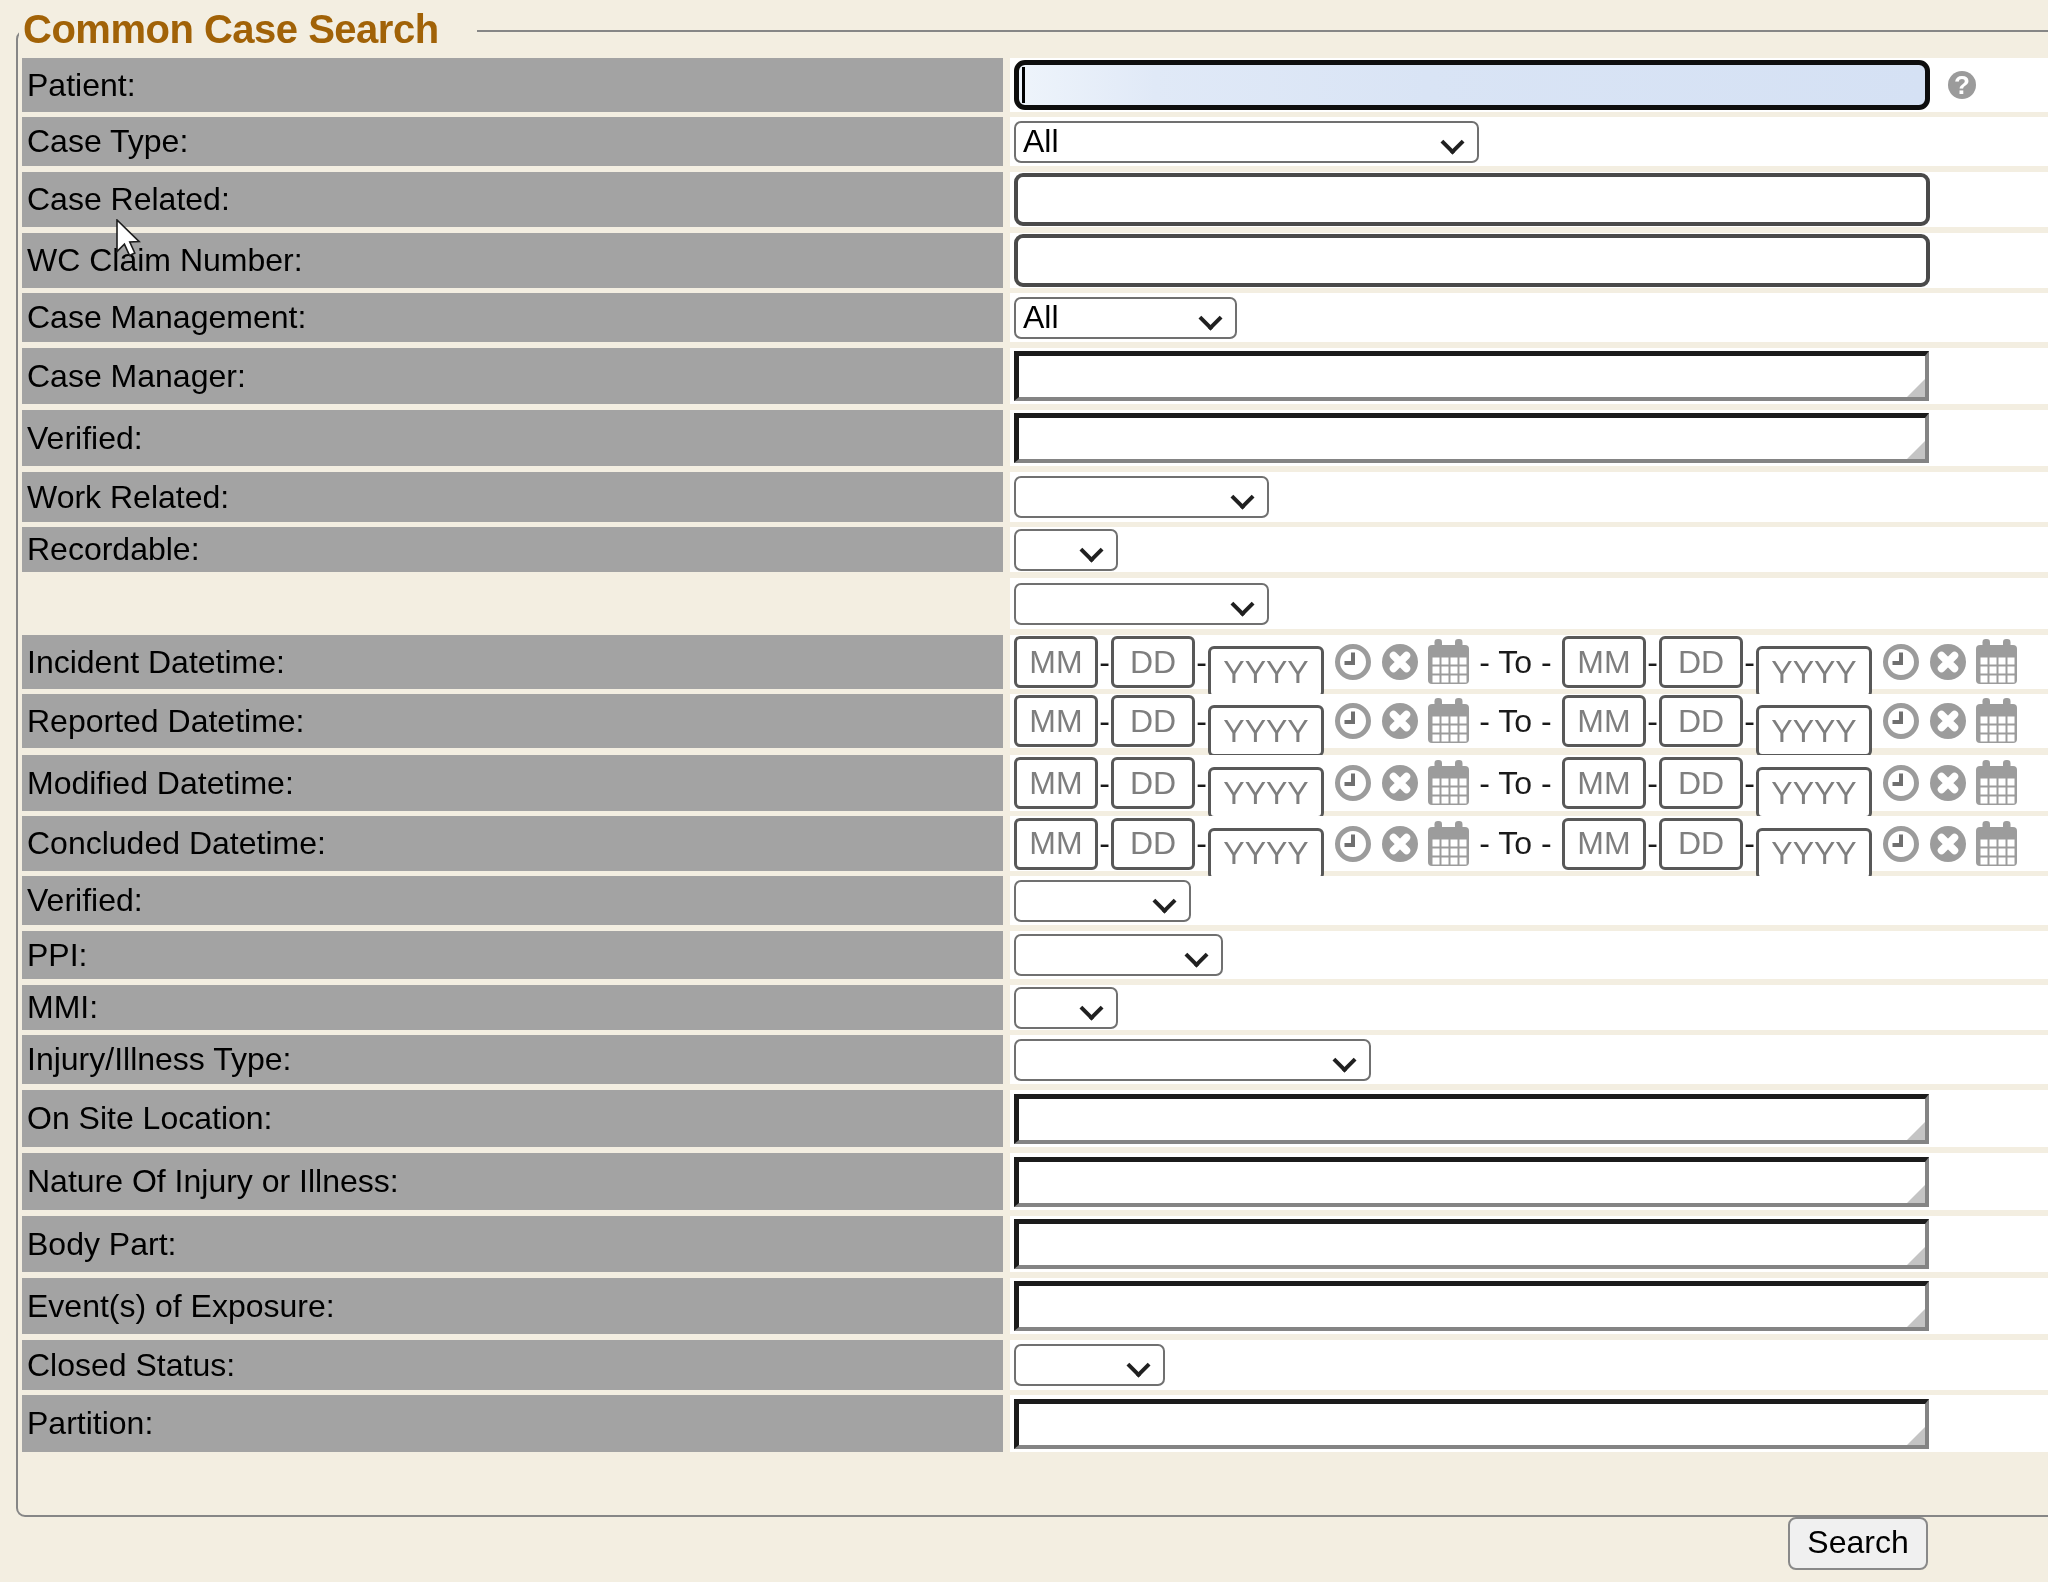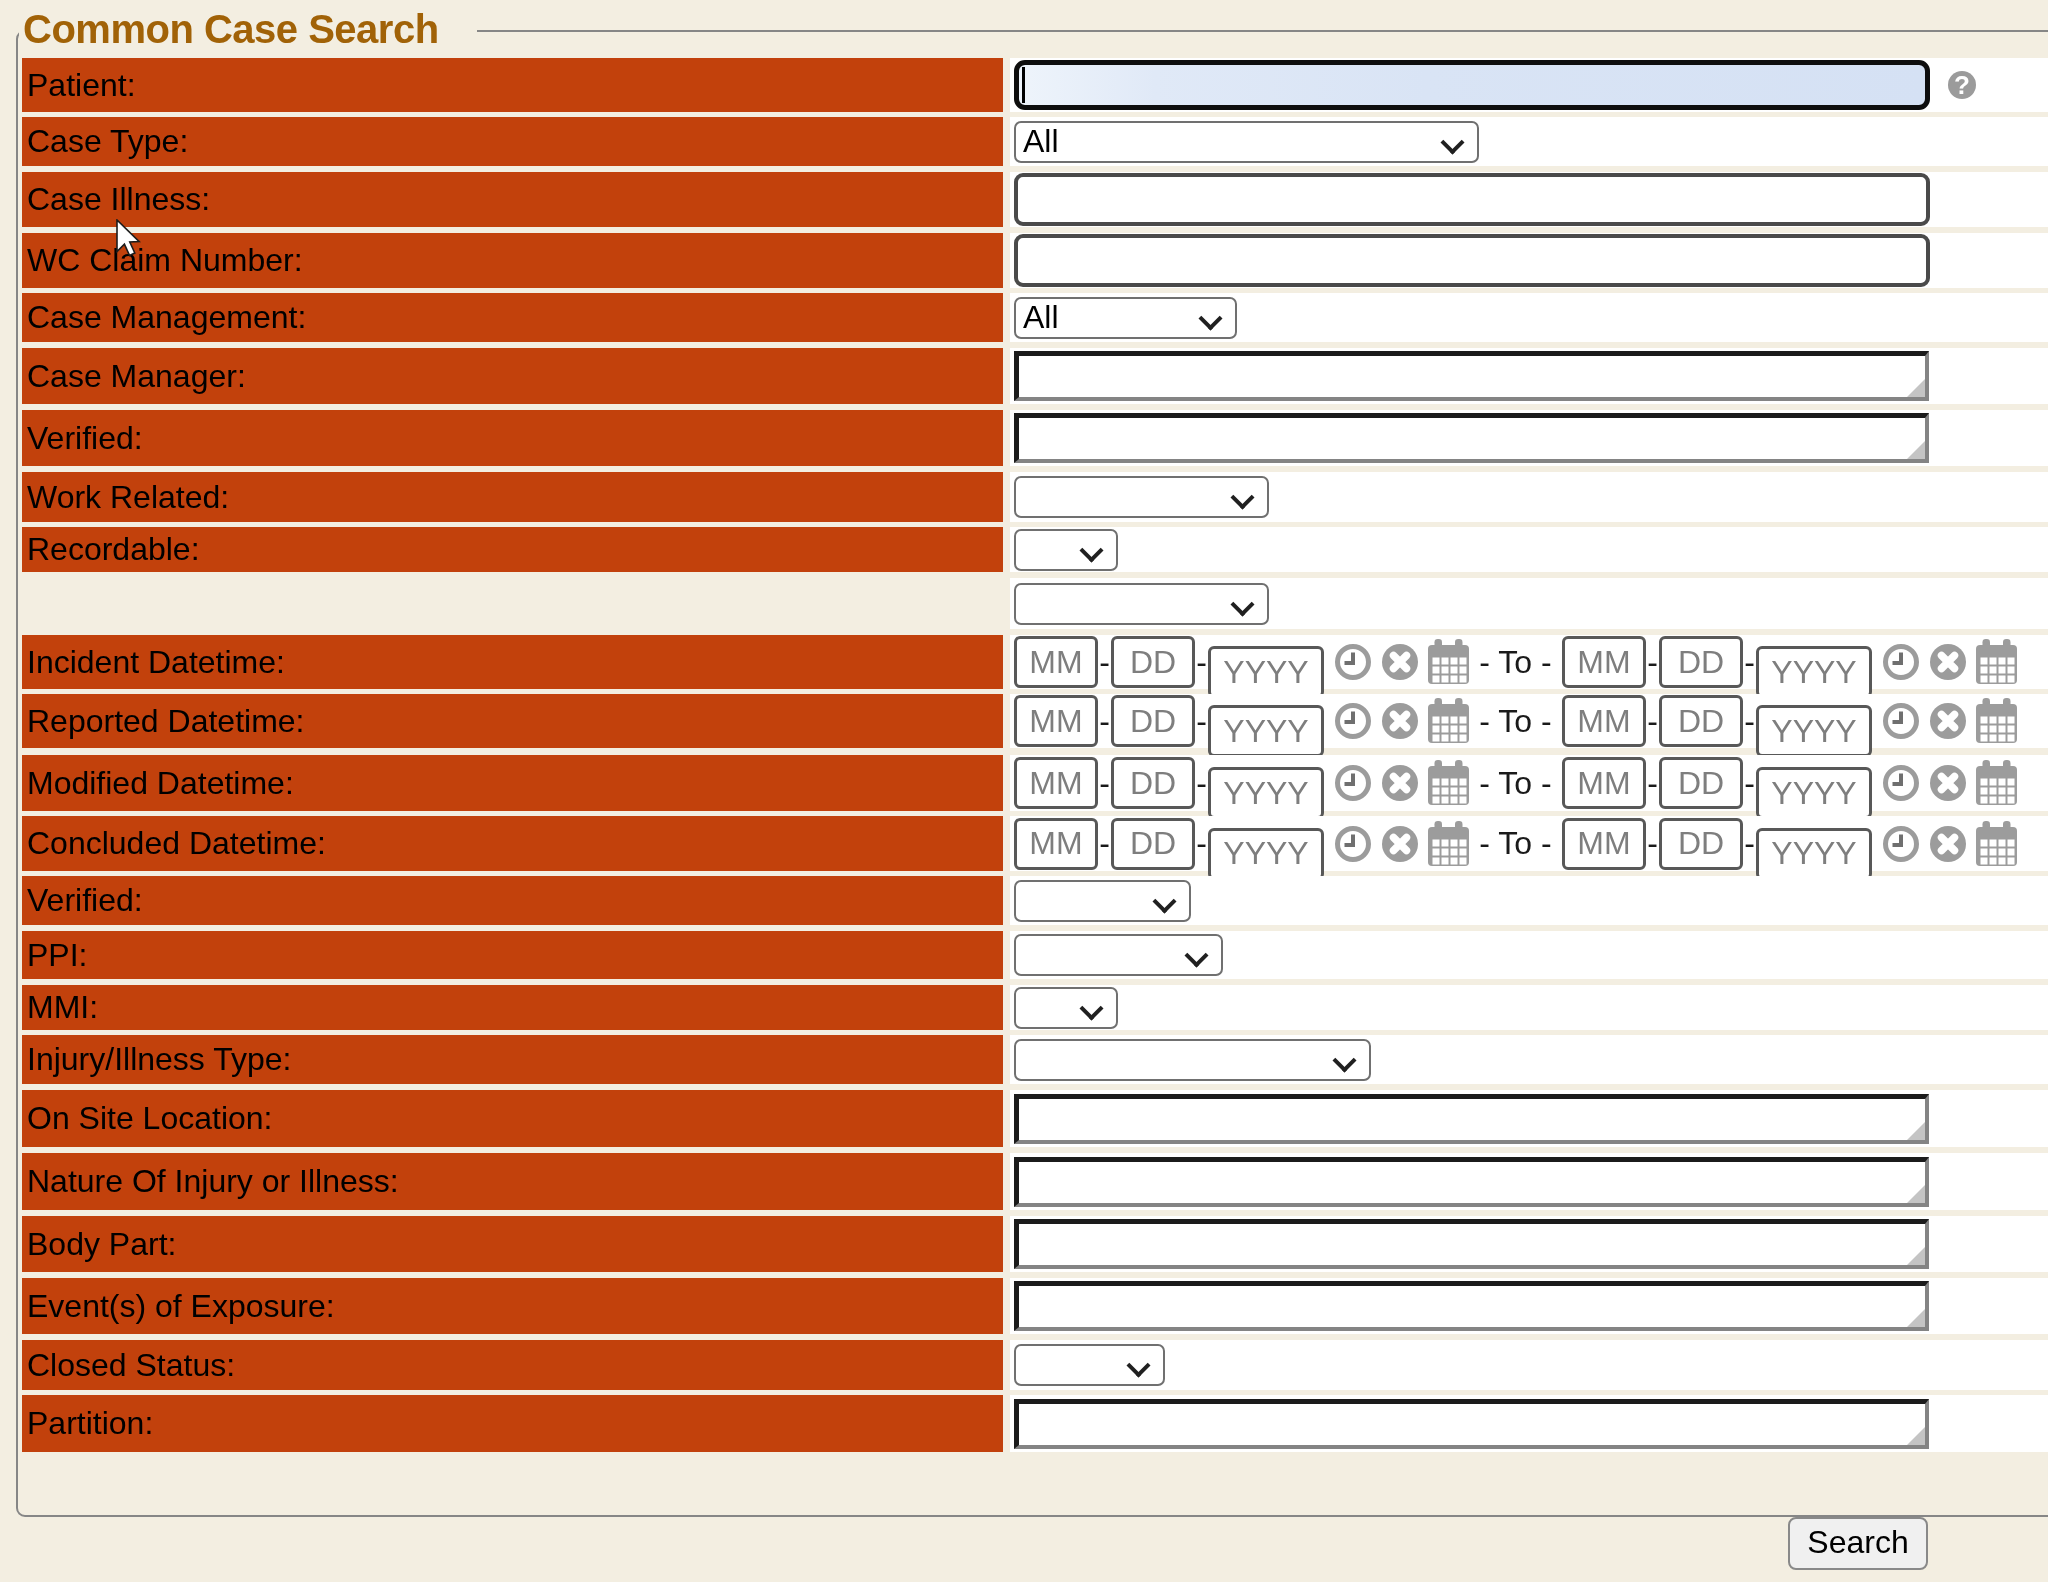--- a/index.html
+++ b/index.html
@@ -4,21 +4,21 @@
 <style>
 html,body{margin:0;padding:0;}
 #page{position:relative;width:2048px;height:1582px;background:#f3eee1;overflow:hidden;
   font-family:"Liberation Sans",sans-serif;font-size:32px;color:#000;}
 .fs{position:absolute;left:16px;top:30px;width:2280px;height:1483px;
   border:2px solid #868686;border-radius:9px;}
 .legend{position:absolute;left:19px;top:5px;height:48px;line-height:48px;
   font-weight:bold;font-size:40px;letter-spacing:-0.5px;color:#a16207;
   background:#f3eee1;padding:0 38px 0 4px;}
 .row{position:absolute;left:22px;width:2026px;}
-.lab{position:absolute;left:0;top:0;bottom:0;width:981px;background:#c2410c;
+.lab{position:absolute;left:0;top:0;bottom:0;width:981px;background:#a3a3a3;
   display:flex;align-items:center;padding-left:5px;box-sizing:border-box;}
 .inp{position:absolute;left:988px;top:0;bottom:0;width:1320px;background:#ffffff;
   display:flex;align-items:center;padding-left:4px;box-sizing:border-box;}
 .ti{height:53px;border:4px solid #4a4a4a;border-radius:9px;background:#fff;box-sizing:border-box;}
 .pt{width:916px;height:50px;border:5px solid #0e0e0e;border-radius:11px;box-sizing:border-box;
   background:linear-gradient(90deg,#eef4fb 0%,#e0e9f7 15%,#d9e4f5 45%,#d5e1f4 100%);position:relative;}
 .pt .caret{position:absolute;left:3px;top:2px;width:3px;height:36px;background:#000;}
 .sel{height:42px;border:2.5px solid #707070;border-radius:7px;background:#fff;box-sizing:border-box;
   position:relative;display:flex;align-items:center;padding-left:7px;}
 .sel:after{content:"";position:absolute;right:16px;top:11px;width:13px;height:13px;
@@ -55,21 +55,21 @@
         </svg>
       </div>
     </div>
   <div class="row" style="top:117px;height:49px">
       <div class="lab">Case Type:</div>
       <div class="inp">
         <div class="sel" style="width:465px">All</div>
       </div>
     </div>
   <div class="row" style="top:172px;height:55px">
-      <div class="lab">Case Illness:</div>
+      <div class="lab">Case Related:</div>
       <div class="inp">
         <div class="ti" style="width:916px"></div>
       </div>
     </div>
   <div class="row" style="top:233px;height:55px">
       <div class="lab">WC Claim Number:</div>
       <div class="inp">
         <div class="ti" style="width:916px"></div>
       </div>
     </div>

